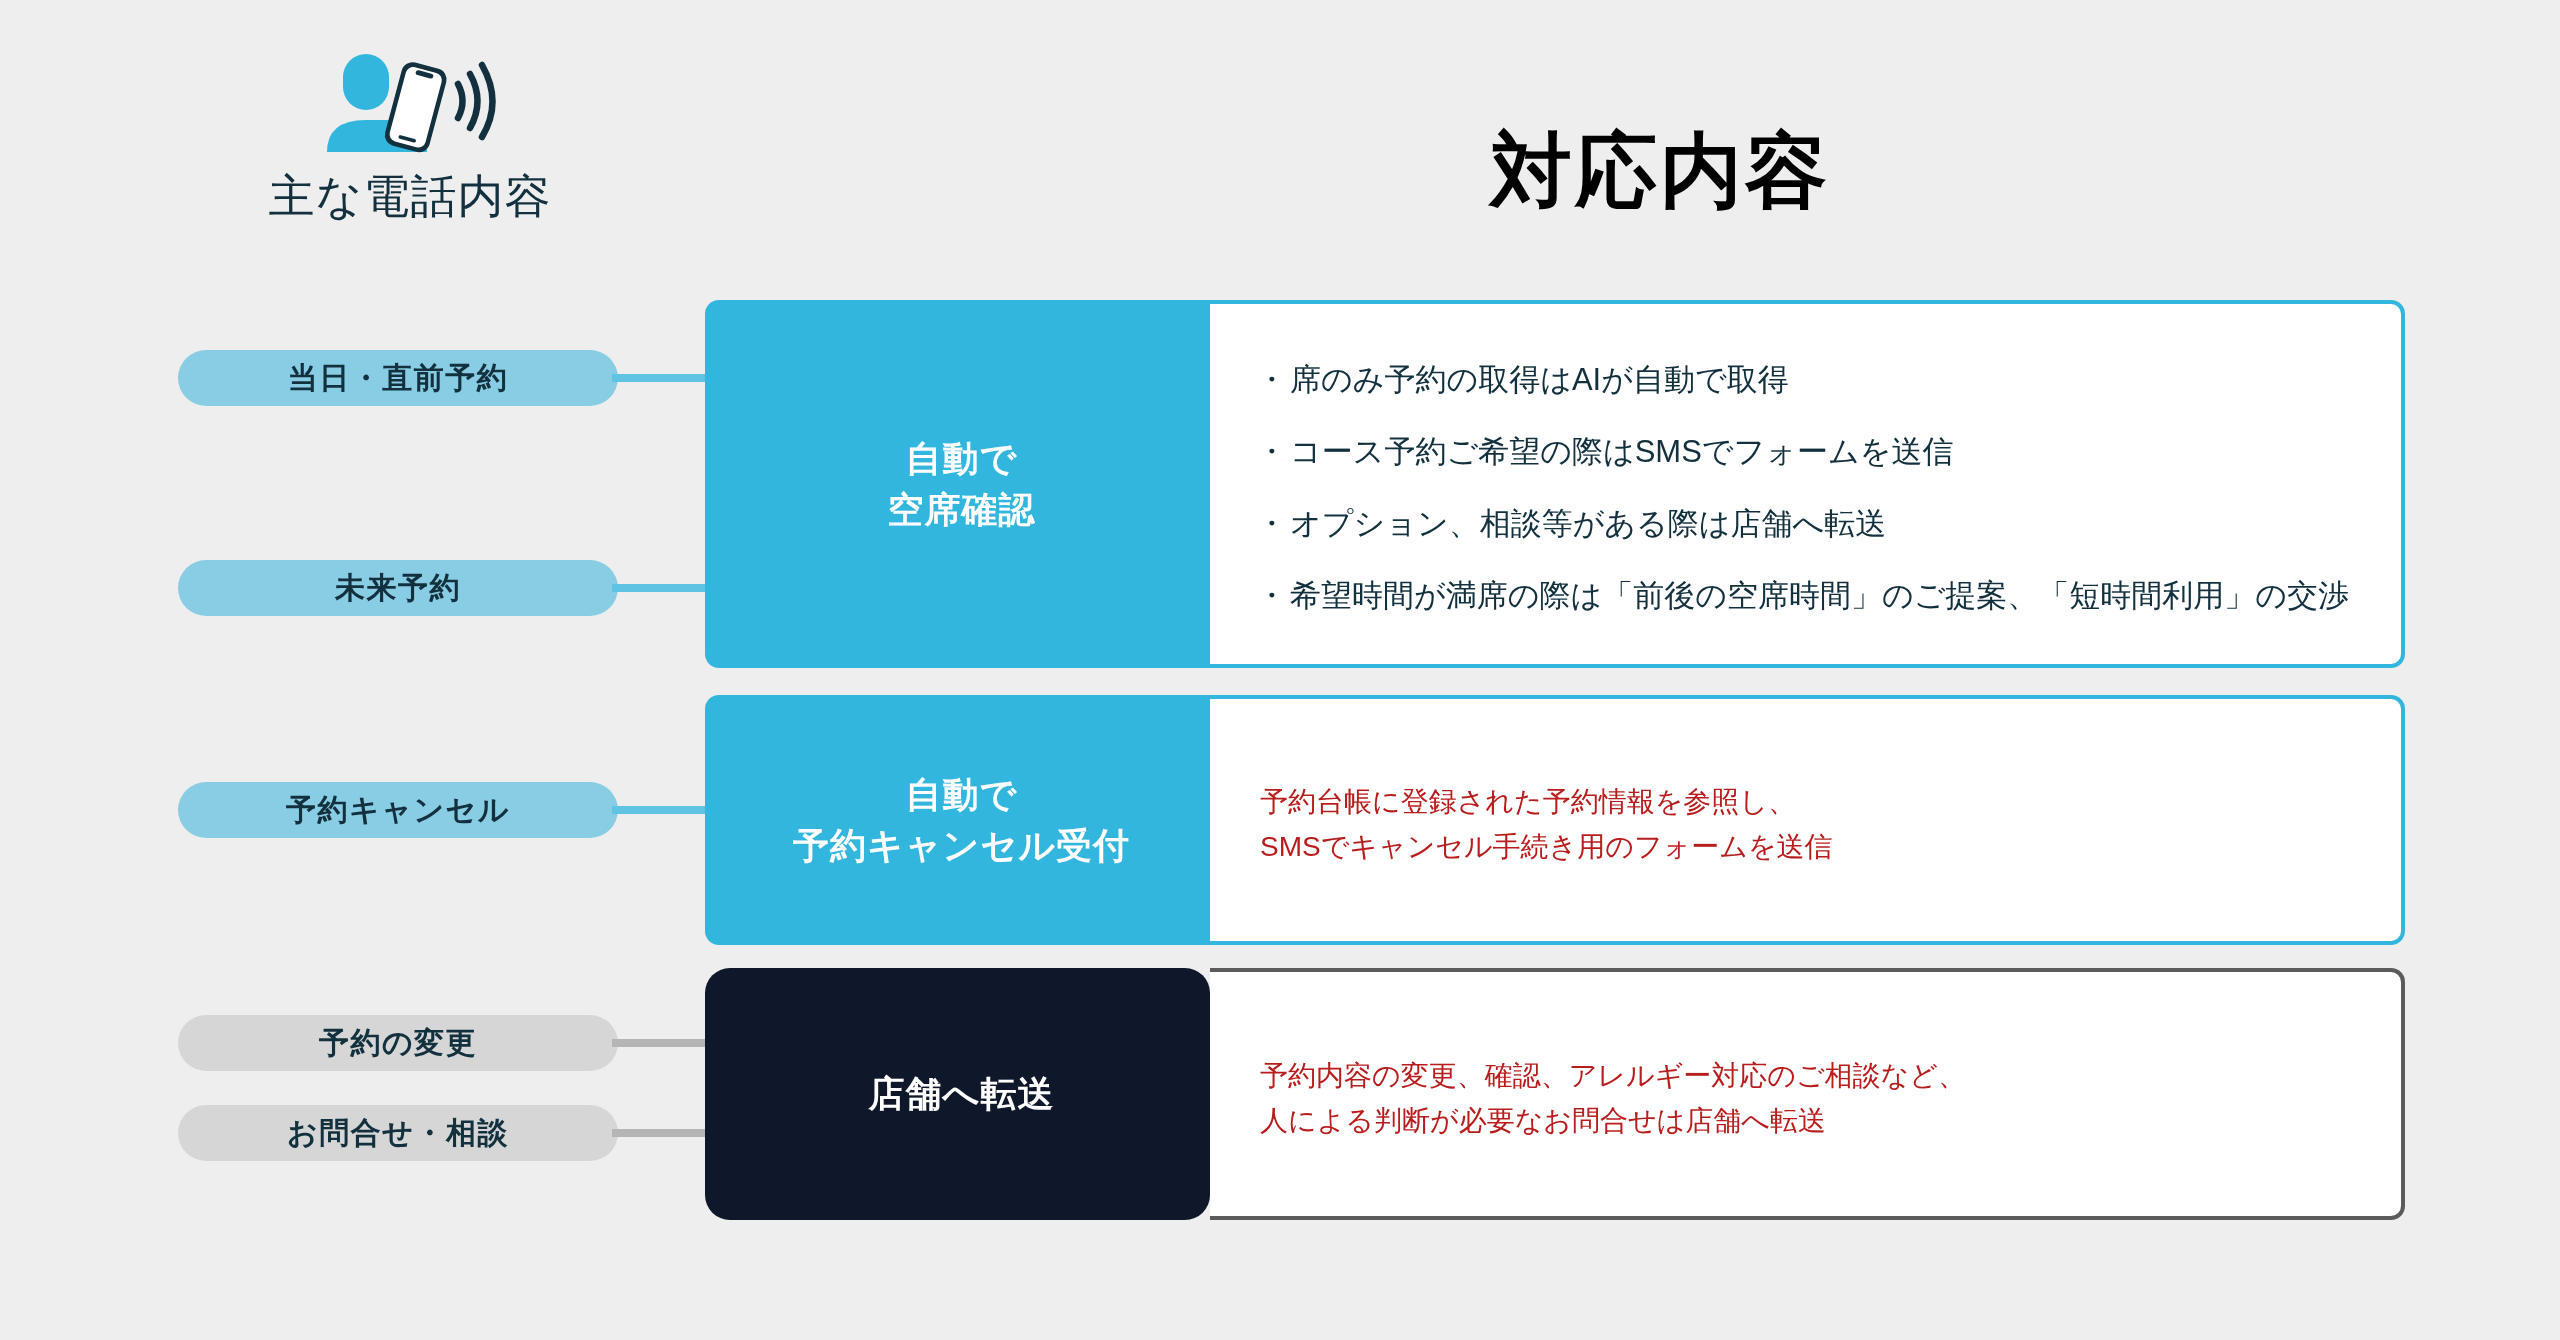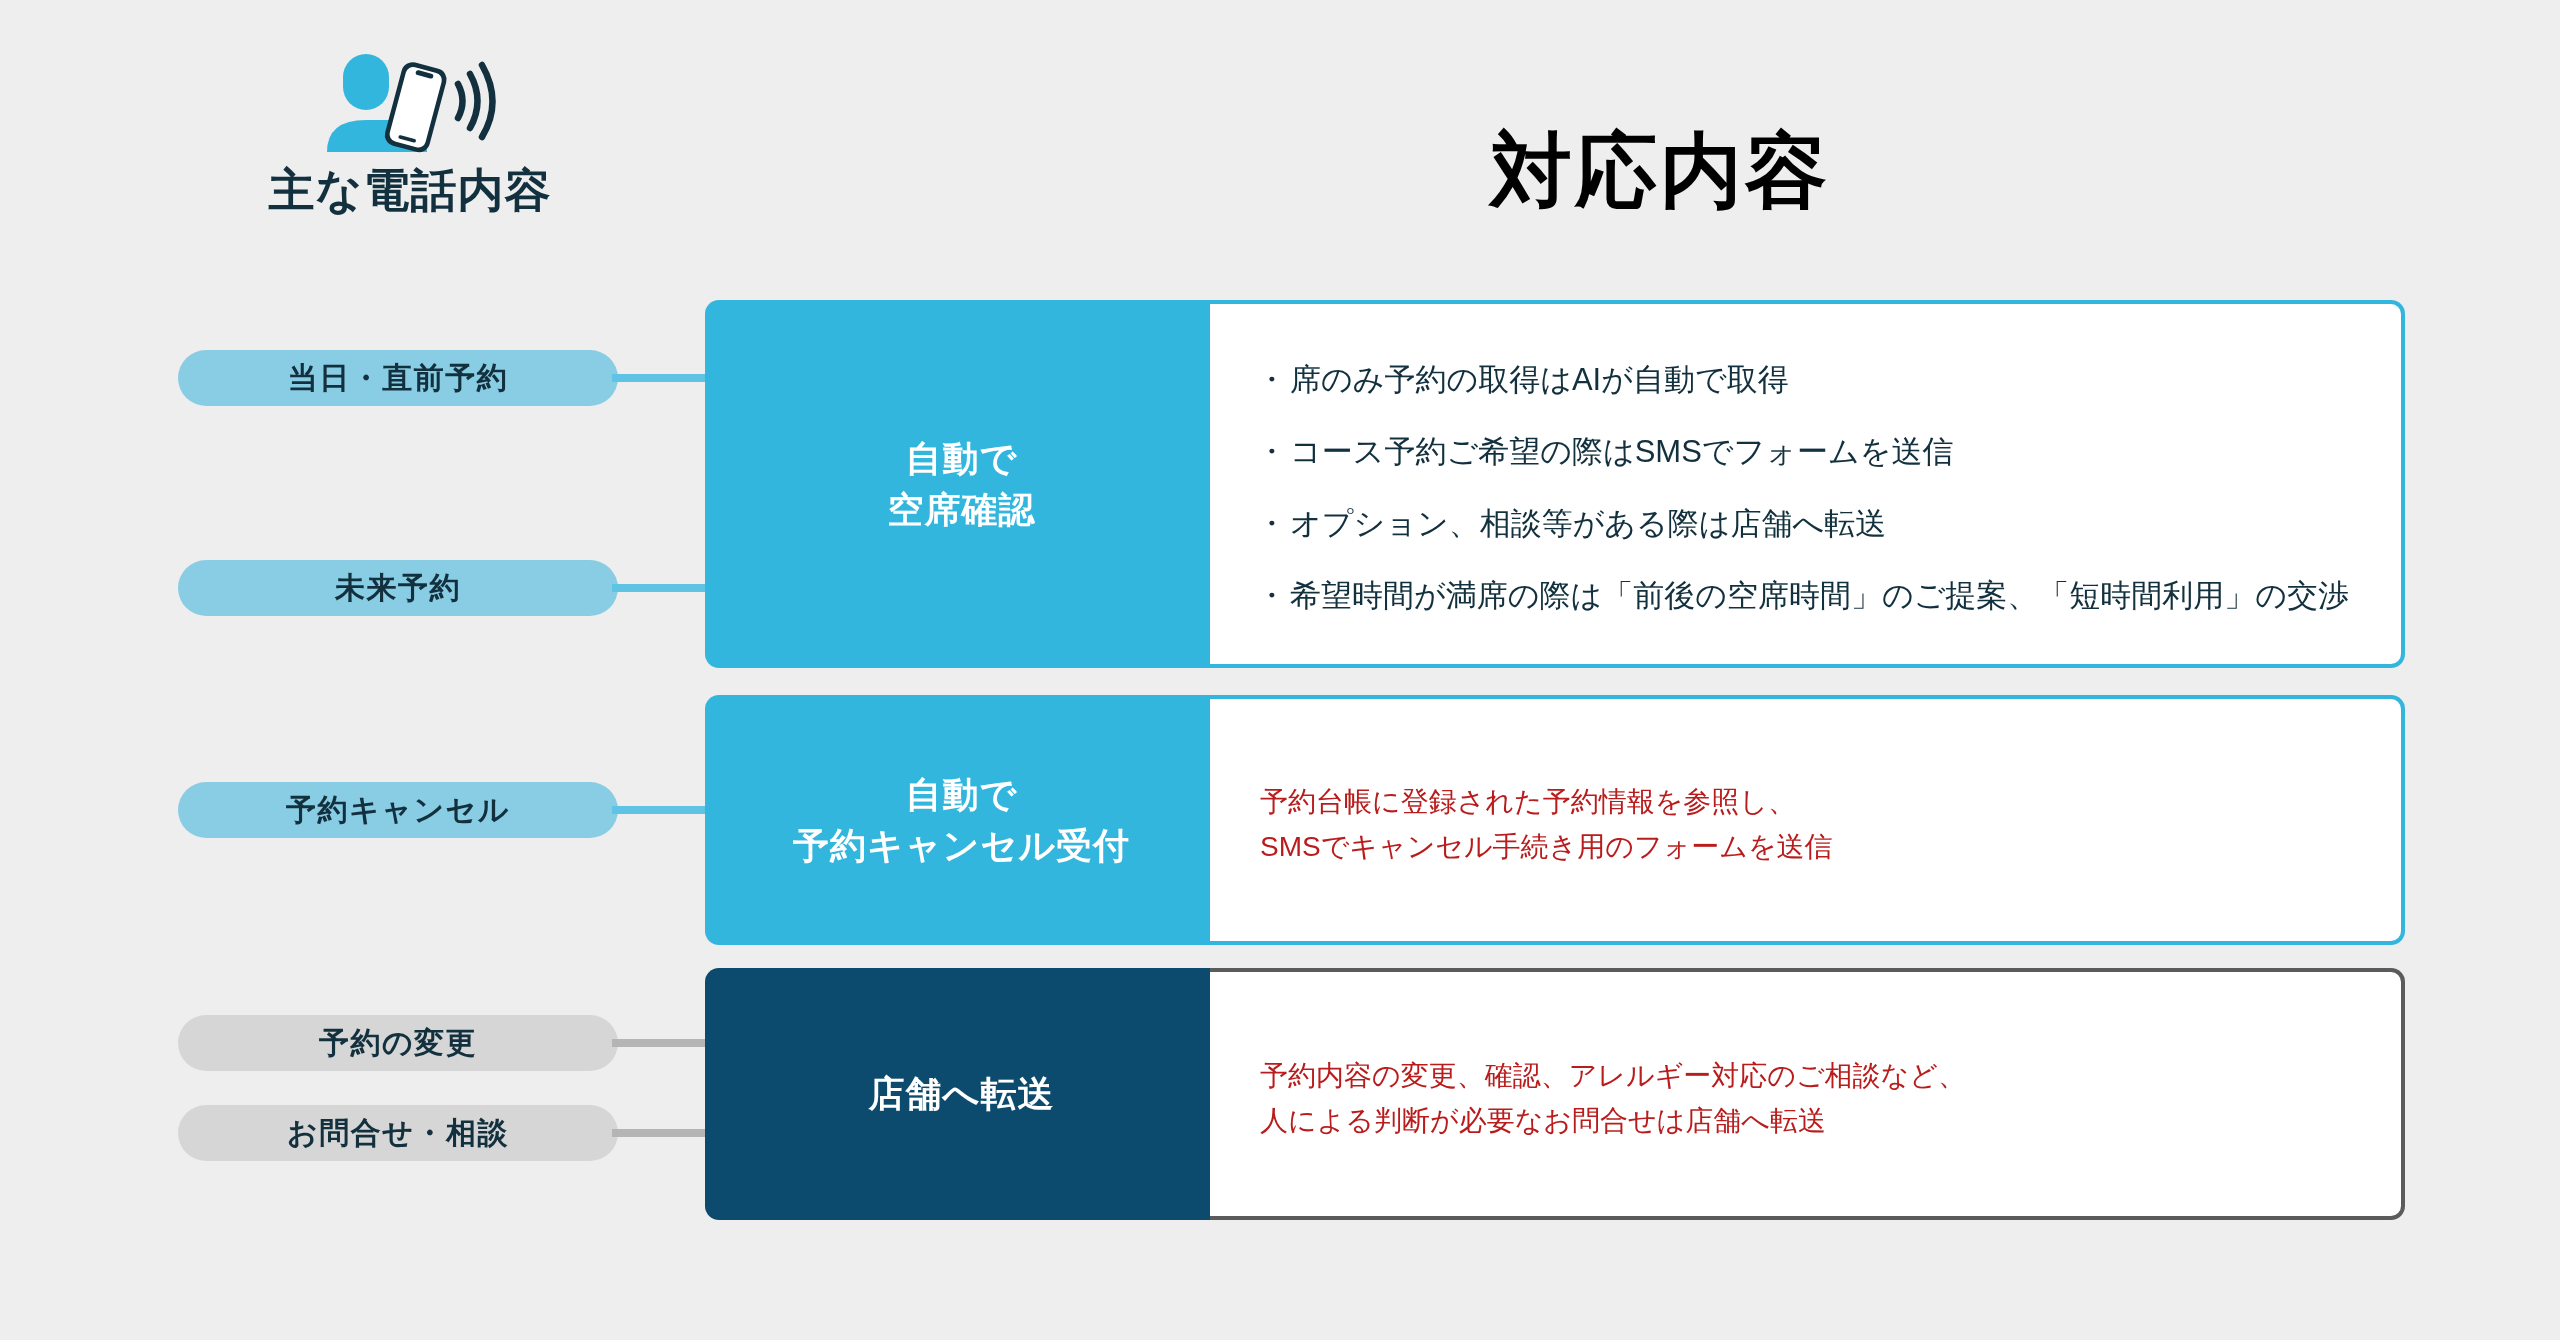--- a/index.html
+++ b/index.html
@@ -26,23 +26,24 @@
     text-align: center;
   }
   #caller-icon {
     width: 190px;
     height: 120px;
     margin: 0 auto;
     display: block;
   }
   #left-header-title {
     font-size: 46px;
-    font-weight: bold;
+    font-weight: normal;
     letter-spacing: 1px;
     color: #12303d;
+    margin-top: 6px;
     white-space: nowrap;
   }
 
   
   #main-title {
     position: absolute;
     left: 1210px;
     top: 128px;
     width: 900px;
     text-align: center;
@@ -75,21 +76,21 @@
     font-weight: bold;
     line-height: 1.42;
     text-align: center;
     letter-spacing: 1px;
     box-sizing: border-box;
     position: relative;
     z-index: 2;
     padding-left: 8px;
   }
   .row-label.blue { background: #33b6de; }
-  .row-label.gray { background: #0c4a6e; }
+  .row-label.gray { background: #0f172a; border-radius: 25px; }
 
   .row-body {
     width: 1195px;
     background: #ffffff;
     border-radius: 0 14px 14px 0;
     box-sizing: border-box;
     display: flex;
     flex-direction: column;
     justify-content: center;
     padding: 8px 0 0 50px;

